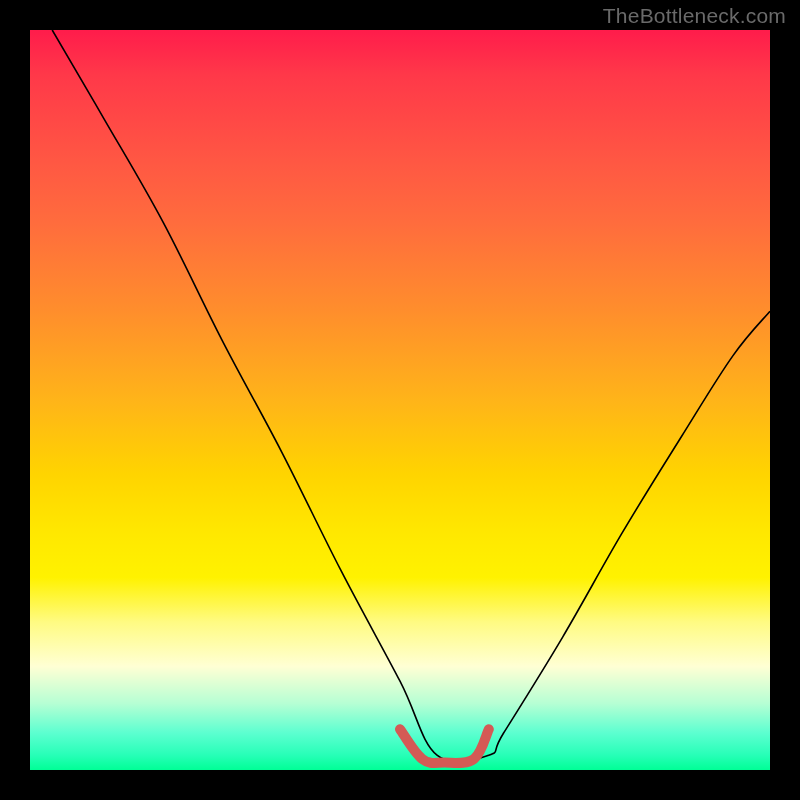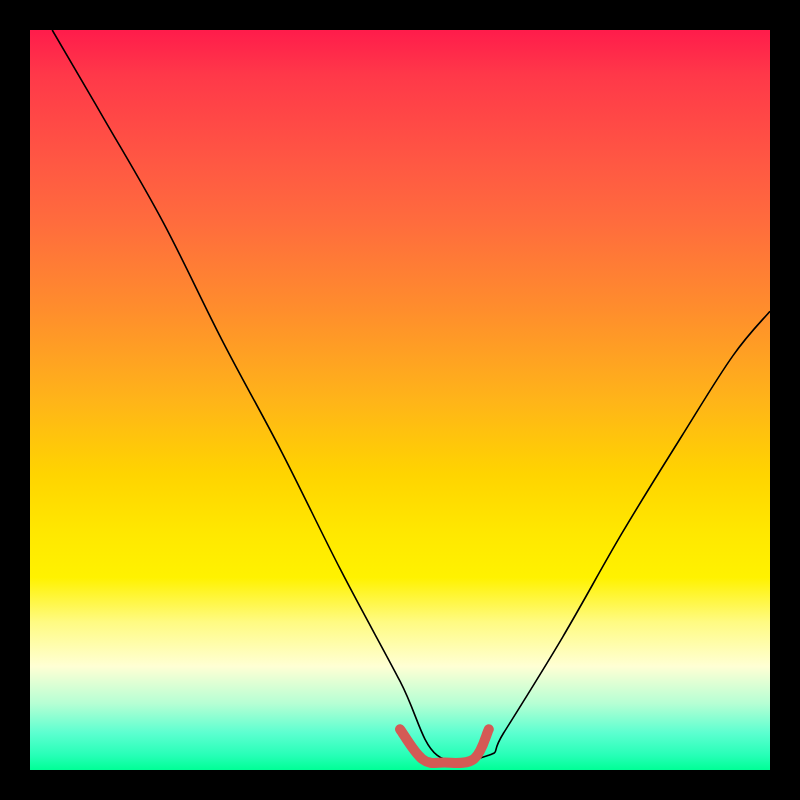--- a/index.html
+++ b/index.html
@@ -75,13 +75,14 @@
     <div class="gradient"></div>
     <svg class="svg-layer" viewBox="0 0 740 740" preserveAspectRatio="none">
       <g>
         <path fill="none" stroke="#000000" stroke-width="1.6" d="M 22.2 0.0 C 31.5 16.0, 54.0 54.2, 74.0 88.8 C 94.0 123.4, 111.9 152.4, 133.2 192.4 C 154.5 232.4, 171.1 269.5, 192.4 310.8 C 213.7 352.1, 230.3 380.5, 251.6 421.8 C 272.9 463.1, 289.5 498.9, 310.8 540.2 C 332.1 581.5, 352.7 617.9, 370.0 651.2 C 387.3 684.5, 391.0 711.9, 407.0 725.2 C 423.0 738.5, 446.8 729.2, 458.8 725.2 C 470.8 721.2, 460.3 724.3, 473.6 703.0 C 486.9 681.7, 511.5 642.8, 532.8 606.8 C 554.1 570.8, 570.7 539.2, 592.0 503.2 C 613.3 467.2, 631.2 439.0, 651.2 407.0 C 671.2 375.0, 687.0 348.2, 703.0 325.6 C 719.0 303.0, 733.3 289.2, 740.0 281.2" id="curve-path"></path>
       </g>
       <g>
         <path fill="none" stroke="#d45a55" stroke-width="10" stroke-linecap="round" stroke-linejoin="round" d="M 370.0 699.3 C 374.0 704.6, 384.2 722.9, 392.2 728.9 C 400.2 734.9, 405.1 732.6, 414.4 732.6 C 423.7 732.6, 436.0 734.9, 444.0 728.9 C 452.0 722.9, 456.1 704.6, 458.8 699.3" id="valley-path"></path>
       </g>
     </svg>
   </div>
+  <div class="watermark">TheBottleneck.com</div>
 </div>
 
 </body></html>

